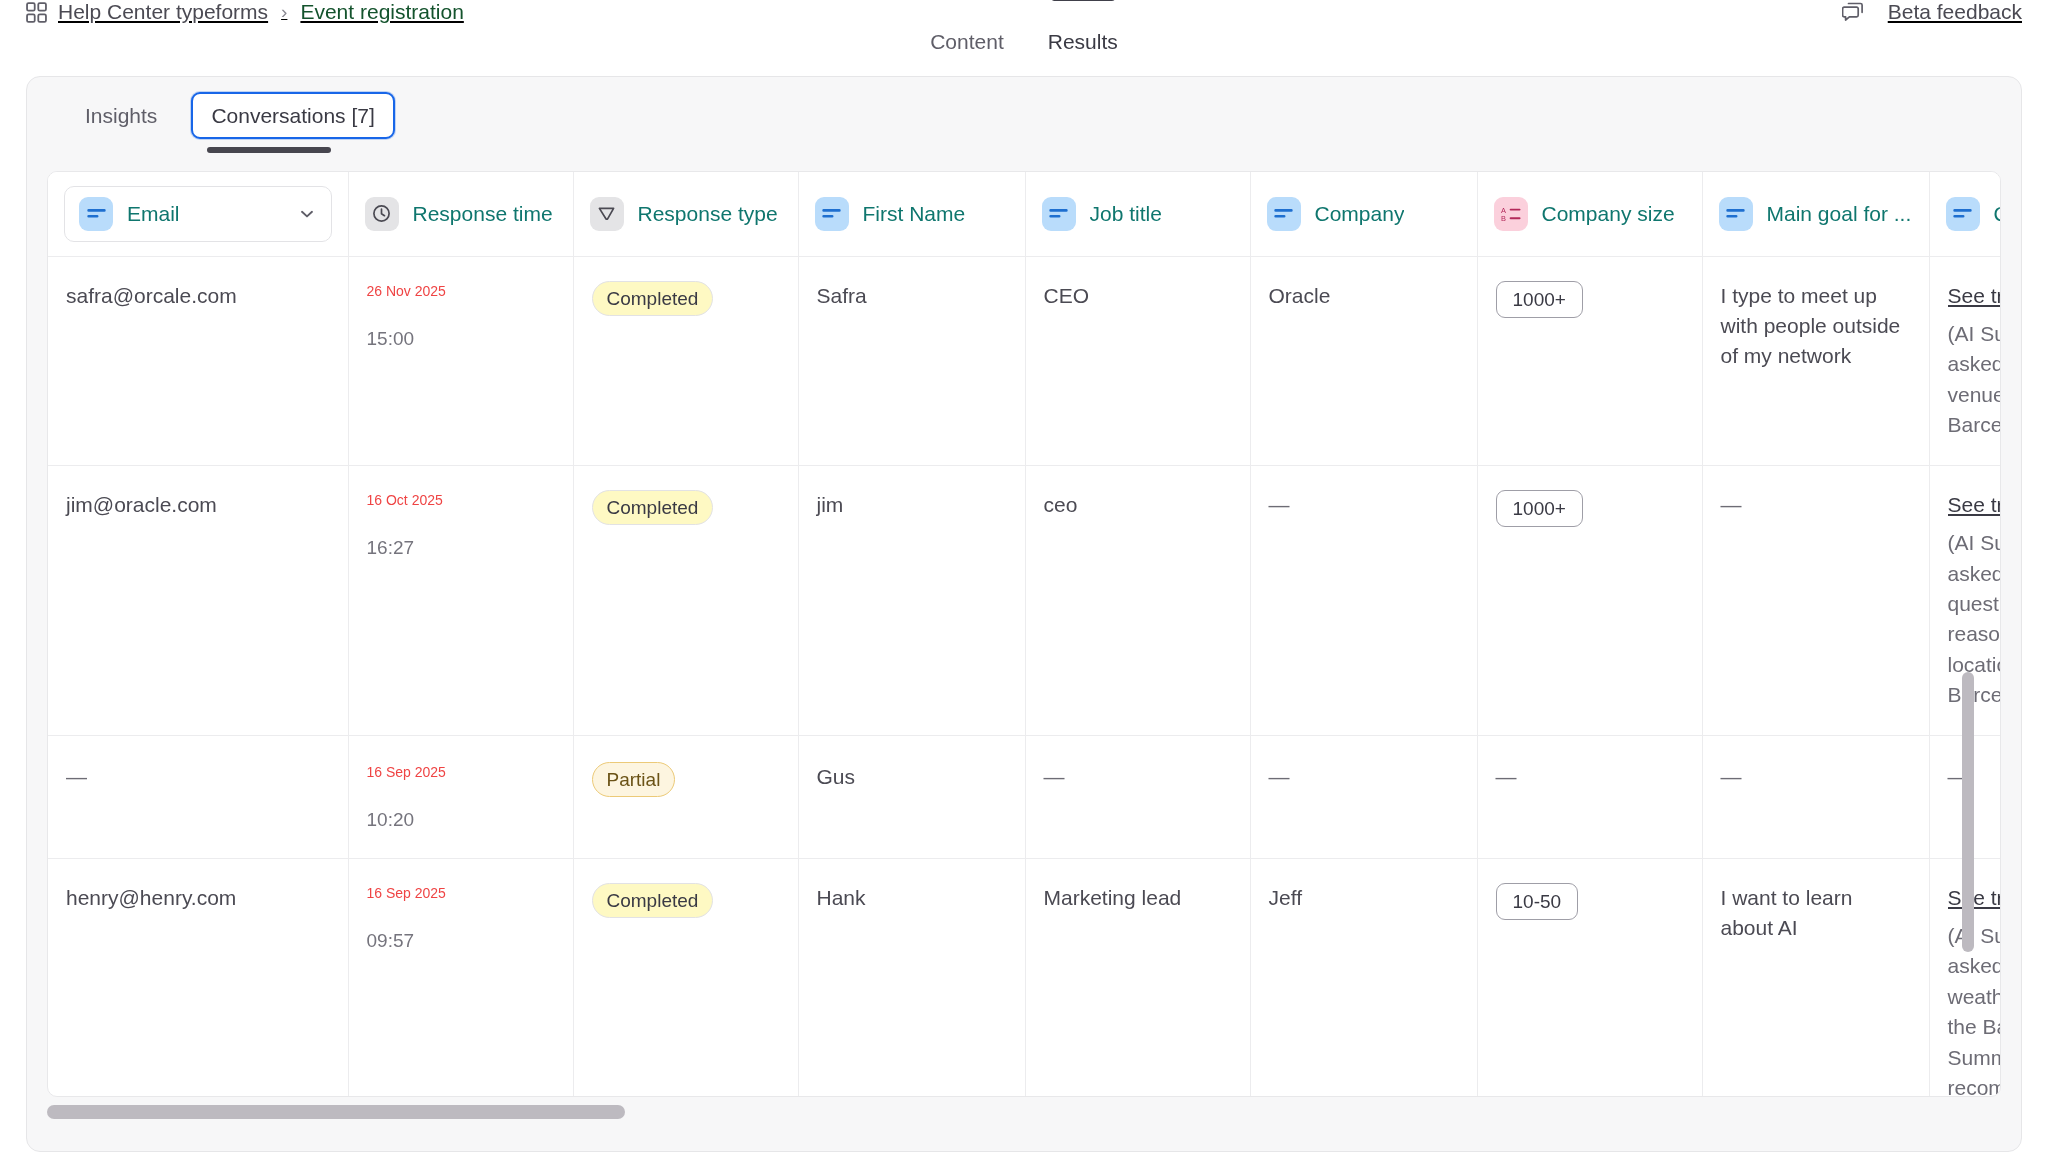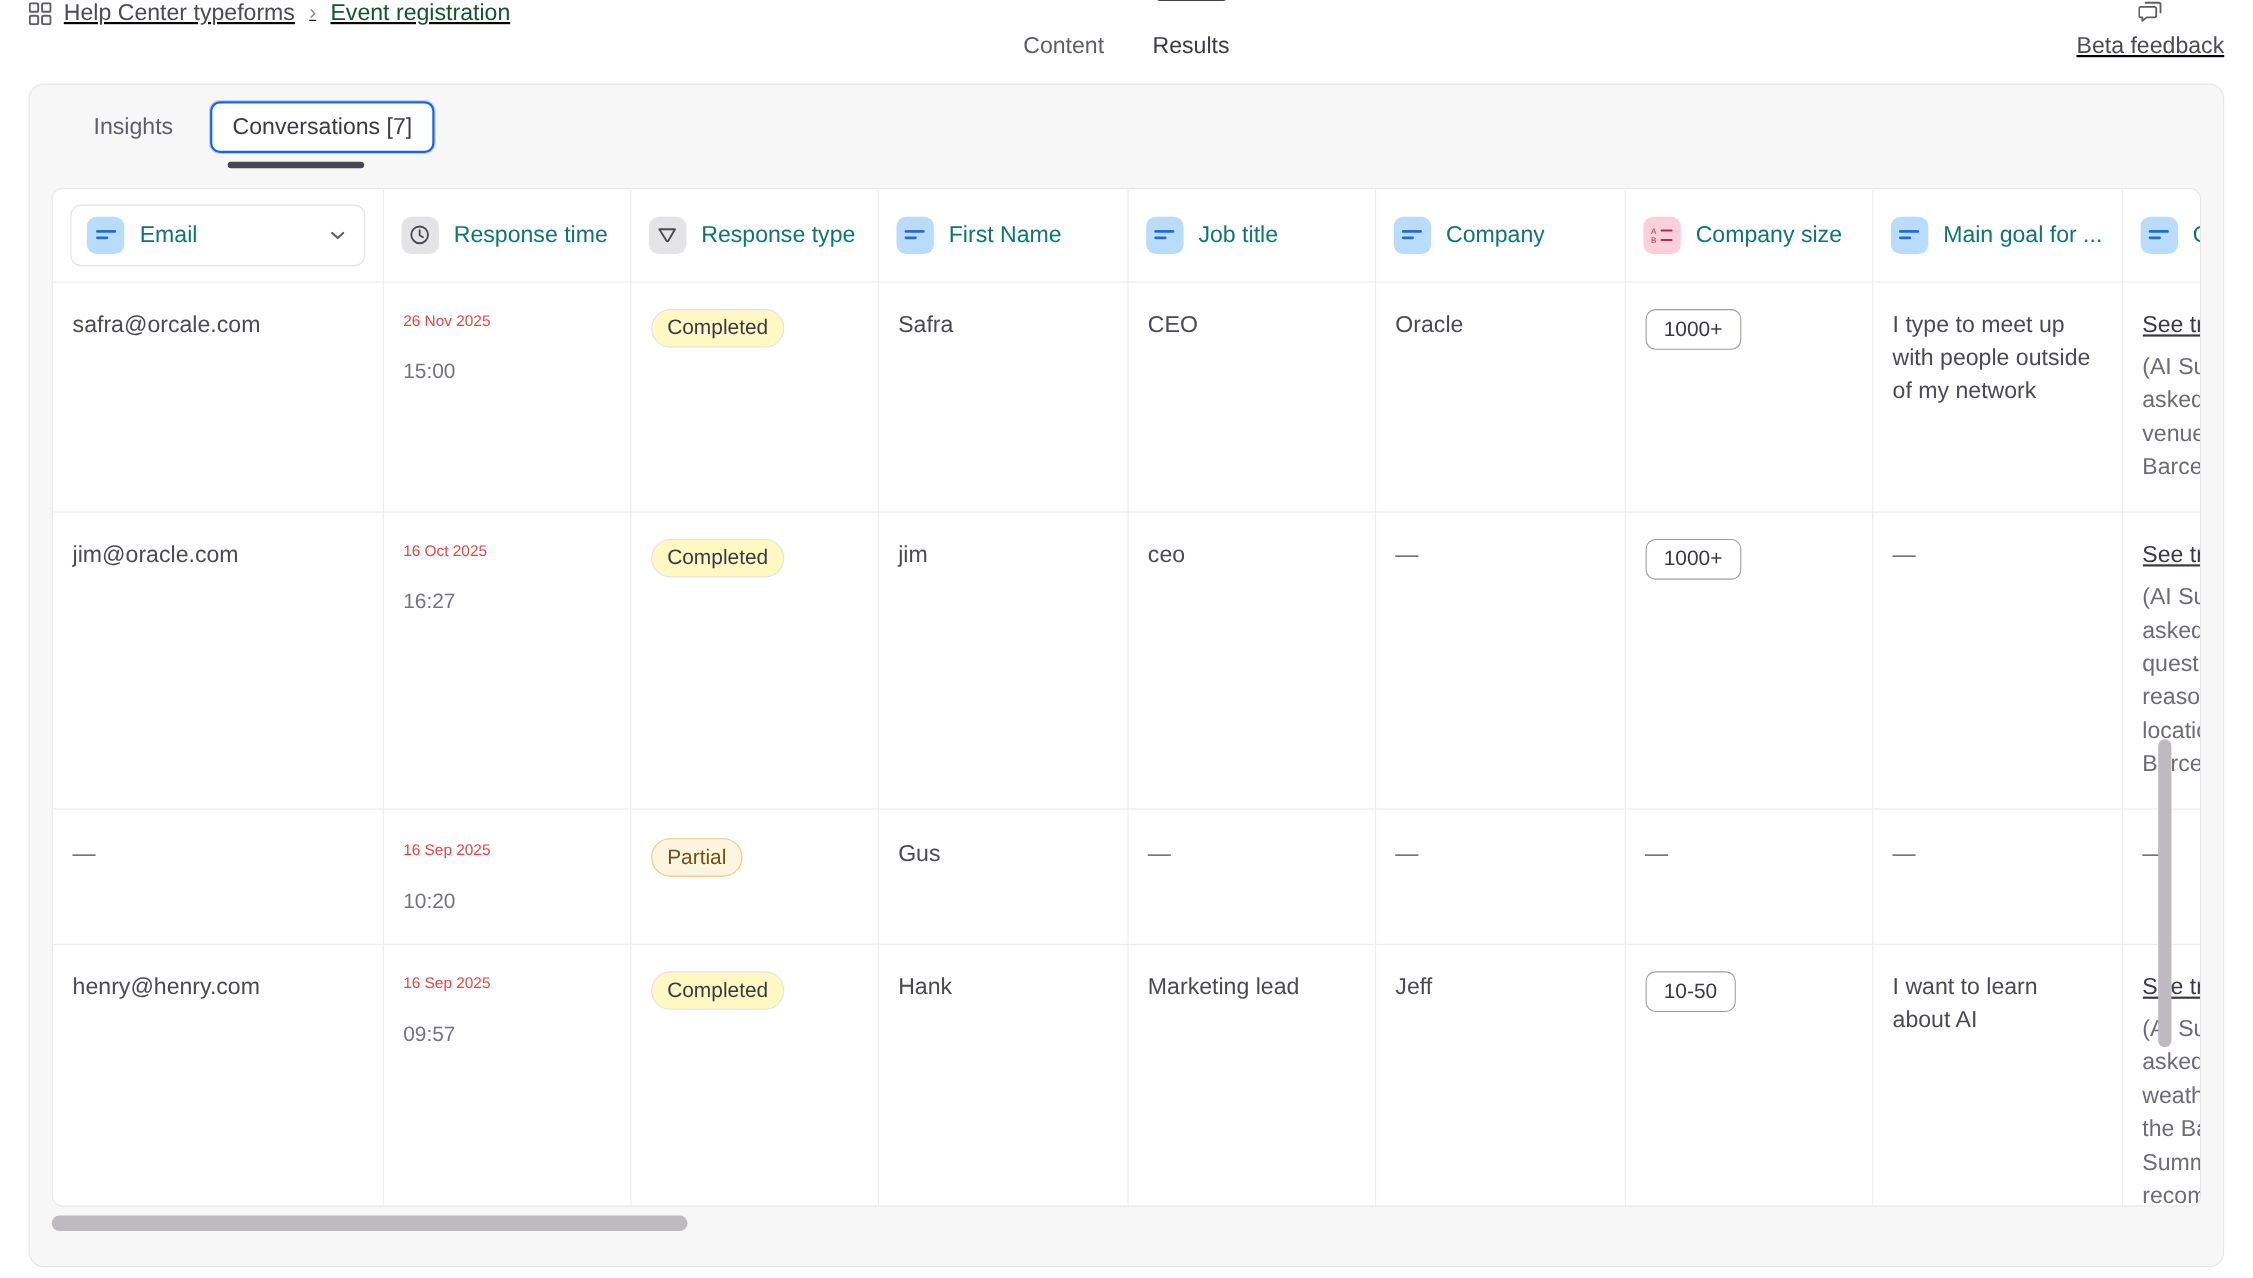--- a/index.html
+++ b/index.html
@@ -61,24 +61,23 @@
     width: 64px;
     height: 7px;
     border-radius: 4px;
     background: #40404a;
   }
 
   .beta {
     margin-left: auto;
     display: flex;
     align-items: center;
-    gap: 8px;
+    gap: 24px;
     font-size: 21px;
     color: #4b4a53;
-    flex-direction: column;
   }
   .chat-icon { width: 22px; height: 22px; display: block; }
 
   
   .panel {
     margin: 0 26px;
     height: 1076px;
     background: #f7f7f8;
     border: 1px solid #e6e6e8;
     border-radius: 14px;

